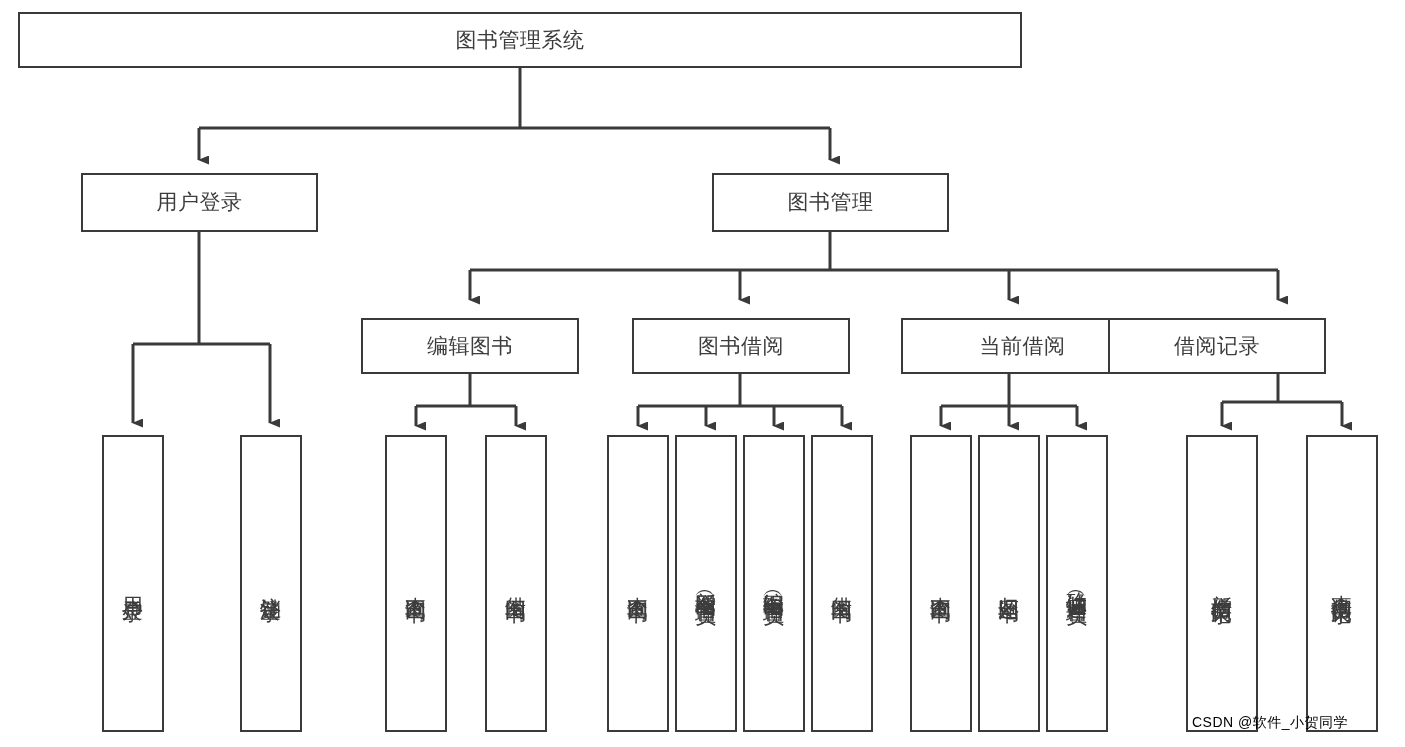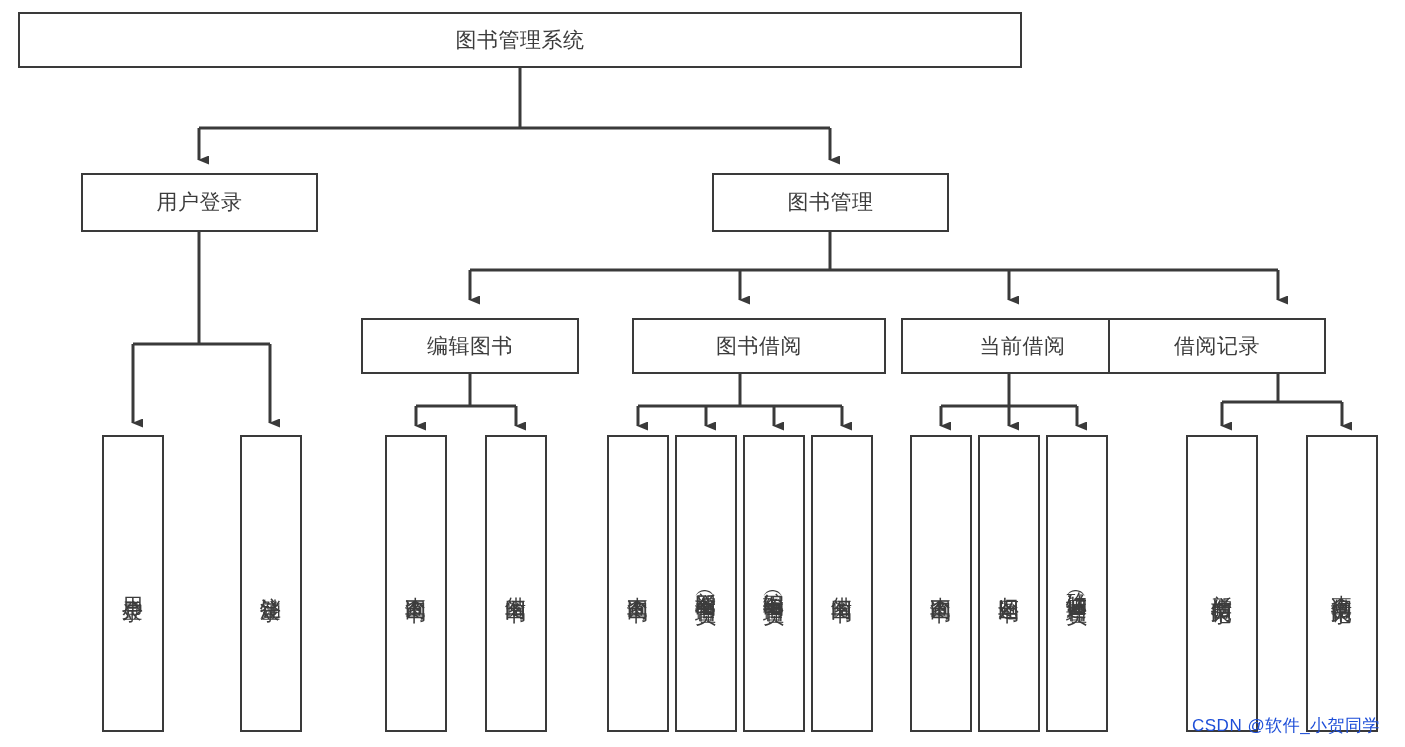--- a/index.html
+++ b/index.html
@@ -61,22 +61,22 @@
     writing-mode: vertical-rl;
     text-orientation: upright;
     white-space: nowrap;
     letter-spacing: 2px;
     font-size: 21px;
     line-height: 1;
     max-height: 100%;
   }
   .watermark {
     position: absolute;
-    color: #1d4ed8;
-    font-size: 17px;
+    color: #000000;
+    font-size: 14px;
     white-space: nowrap;
     letter-spacing: 0.5px;
   }
 </style>
 </head>
 <body>
 
 <div id="diagram-root">
 
   <svg id="edge-layer" viewBox="0 0 1405 747" width="1405" height="747" xmlns="http://www.w3.org/2000/svg">
@@ -140,21 +140,21 @@
     </div>
 
     <div class="node" style="left:712px; top:173px; width:237px; height:59px;">
       <span class="node-label">图书管理</span>
     </div>
 
     <div class="node" style="left:361px; top:318px; width:218px; height:56px;">
       <span class="node-label">编辑图书</span>
     </div>
 
-    <div class="node" style="left:632px; top:318px; width:254px; height:56px;">
+    <div class="node" style="left:632px; top:318px; width:218px; height:56px;">
       <span class="node-label">图书借阅</span>
     </div>
 
     <div class="node" style="left:901px; top:318px; width:243px; height:56px;">
       <span class="node-label">当前借阅</span>
     </div>
 
     <div class="node" style="left:1108px; top:318px; width:218px; height:56px;">
       <span class="node-label">借阅记录</span>
     </div>

